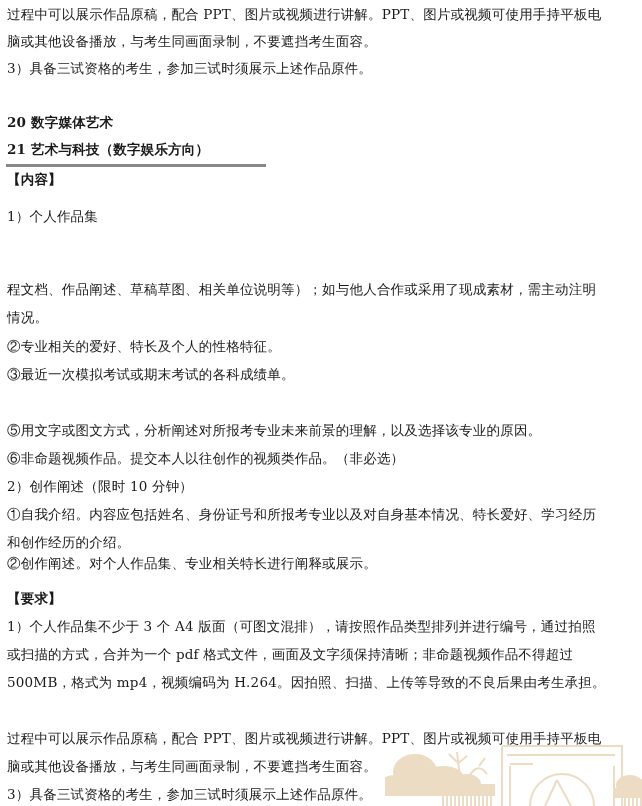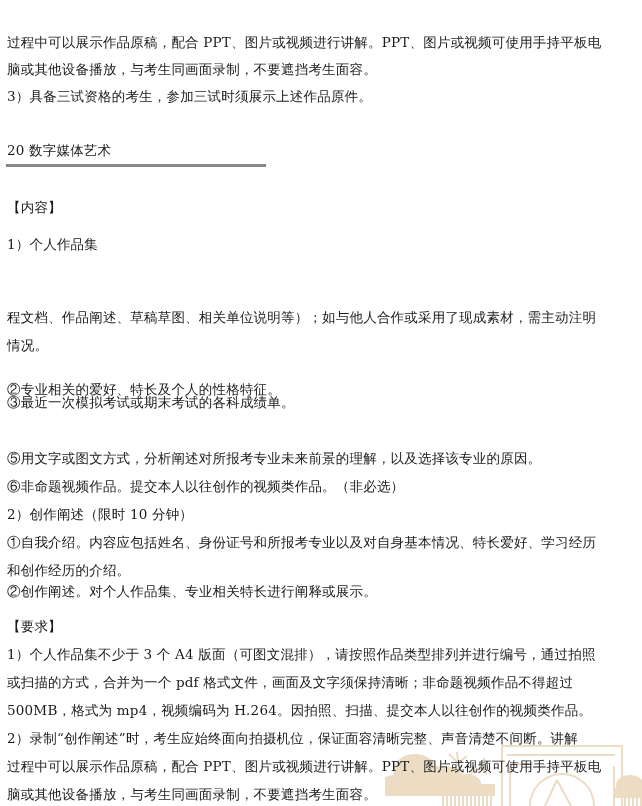--- a/index.html
+++ b/index.html
@@ -24,73 +24,73 @@
     }
     .line {
       position: absolute;
       left: 7px;
       font-size: 13.5px;
       line-height: 18px;
       white-space: nowrap;
       letter-spacing: 0.2px;
     }
     .bold {
-      font-weight: normal;
+      font-weight: bold;
       font-size: 13.5px;
     }
     .rule {
       position: absolute;
       left: 6px;
       top: 164px;
       width: 260px;
       height: 3px;
       background: #888888;
     }
     .watermark {
       position: absolute;
       left: 385px;
       top: 740px;
       width: 257px;
       height: 66px;
       z-index: 0;
     }
-    .line { z-index: 1; margin-top: 28px; }
+    .line { z-index: 1; }
   </style>
 </head>
 <body>
 
 <div class="page">
 
   <div class="line" style="top:5px">过程中可以展示作品原稿，配合 PPT、图片或视频进行讲解。PPT、图片或视频可使用手持平板电</div>
   <div class="line" style="top:32px">脑或其他设备播放，与考生同画面录制，不要遮挡考生面容。</div>
   <div class="line" style="top:59px">3）具备三试资格的考生，参加三试时须展示上述作品原件。</div>
 
   <div class="line bold" style="top:113px">20 数字媒体艺术</div>
+  <div class="line bold" style="top:140px">21 艺术与科技（数字娱乐方向）</div>
   <div class="rule"></div>
 
   <div class="line bold" style="top:170px">【内容】</div>
   <div class="line" style="top:207px">1）个人作品集</div>
 
   <div class="line" style="top:280px">程文档、作品阐述、草稿草图、相关单位说明等）；如与他人合作或采用了现成素材，需主动注明</div>
   <div class="line" style="top:308px">情况。</div>
-  <div class="line" style="top:352px">②专业相关的爱好、特长及个人的性格特征。</div>
+  <div class="line" style="top:337px">②专业相关的爱好、特长及个人的性格特征。</div>
   <div class="line" style="top:365px">③最近一次模拟考试或期末考试的各科成绩单。</div>
   <div class="line" style="top:421px">⑤用文字或图文方式，分析阐述对所报考专业未来前景的理解，以及选择该专业的原因。</div>
   <div class="line" style="top:449px">⑥非命题视频作品。提交本人以往创作的视频类作品。（非必选）</div>
 
   <div class="line" style="top:477px">2）创作阐述（限时 10 分钟）</div>
   <div class="line" style="top:533px">和创作经历的介绍。</div>
   <div class="line" style="top:505px">①自我介绍。内容应包括姓名、身份证号和所报考专业以及对自身基本情况、特长爱好、学习经历</div>
   <div class="line" style="top:554px">②创作阐述。对个人作品集、专业相关特长进行阐释或展示。</div>
 
   <div class="line bold" style="top:589px">【要求】</div>
   <div class="line" style="top:617px">1）个人作品集不少于 3 个 A4 版面（可图文混排），请按照作品类型排列并进行编号，通过拍照</div>
   <div class="line" style="top:645px">或扫描的方式，合并为一个 pdf 格式文件，画面及文字须保持清晰；非命题视频作品不得超过</div>
-  <div class="line" style="top:673px">500MB，格式为 mp4，视频编码为 H.264。因拍照、扫描、提交本人以往创作的视频类作品。</div>
-  <div class="line" style="top:701px">2）录制“创作阐述”时，考生应始终面向拍摄机位，保证面容清晰完整、声音清楚不间断。讲解</div>
+  <div class="line" style="top:673px">500MB，格式为 mp4，视频编码为 H.264。因拍照、扫描、上传等导致的不良后果由考生承担。</div>
   <div class="line" style="top:729px">过程中可以展示作品原稿，配合 PPT、图片或视频进行讲解。PPT、图片或视频可使用手持平板电</div>
   <div class="line" style="top:757px">脑或其他设备播放，与考生同画面录制，不要遮挡考生面容。</div>
   <div class="line" style="top:785px">3）具备三试资格的考生，参加三试时须展示上述作品原件。</div>
 
   <svg class="watermark" viewBox="0 0 257 66" xmlns="http://www.w3.org/2000/svg">
     <g fill="#ecdcc4" stroke="none">
 
       <ellipse cx="30" cy="32" rx="22" ry="18"></ellipse>
       <ellipse cx="58" cy="40" rx="22" ry="14"></ellipse>
       <ellipse cx="10" cy="45" rx="16" ry="10"></ellipse>

